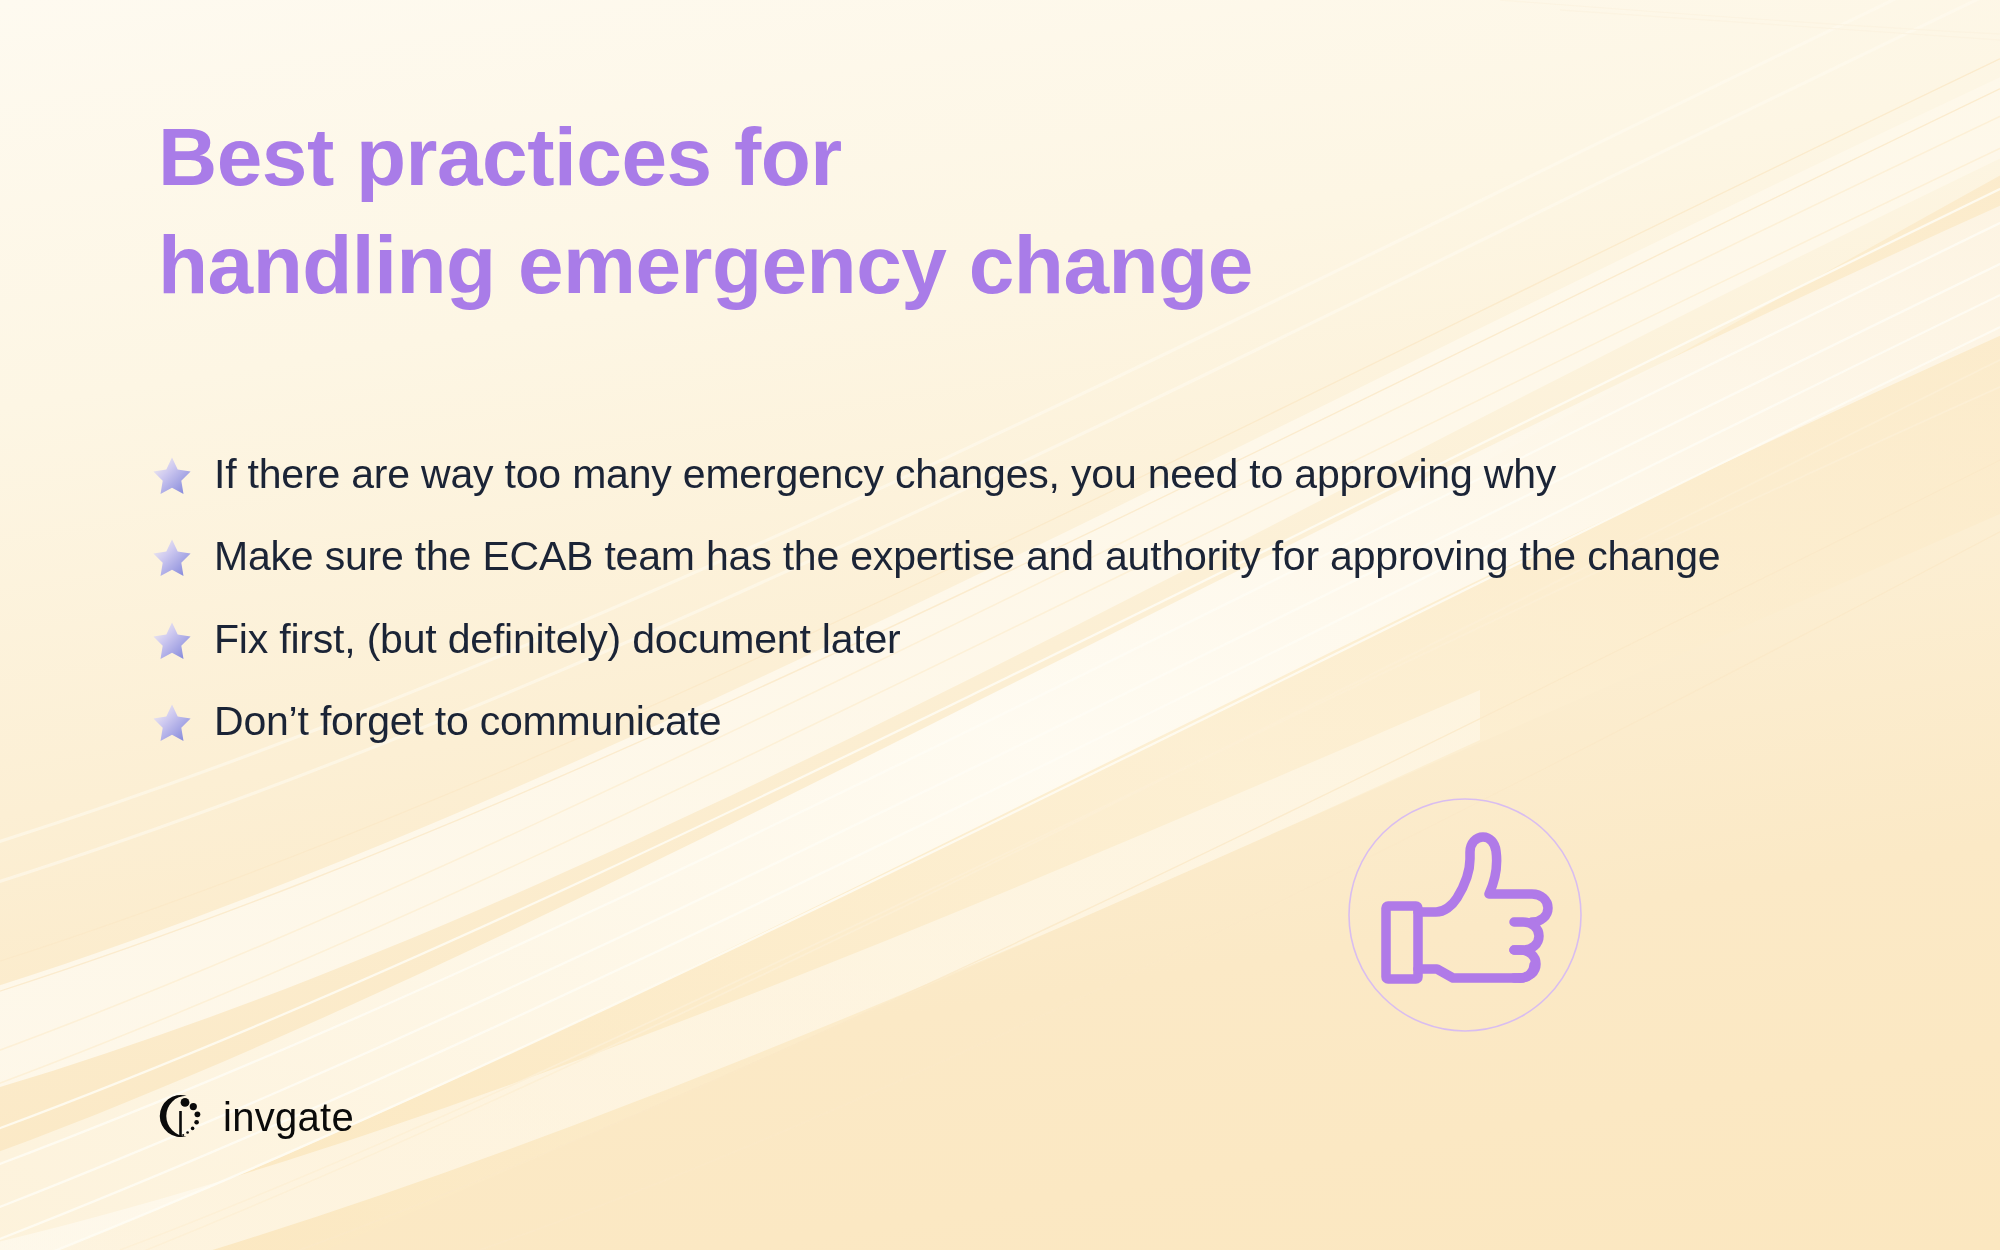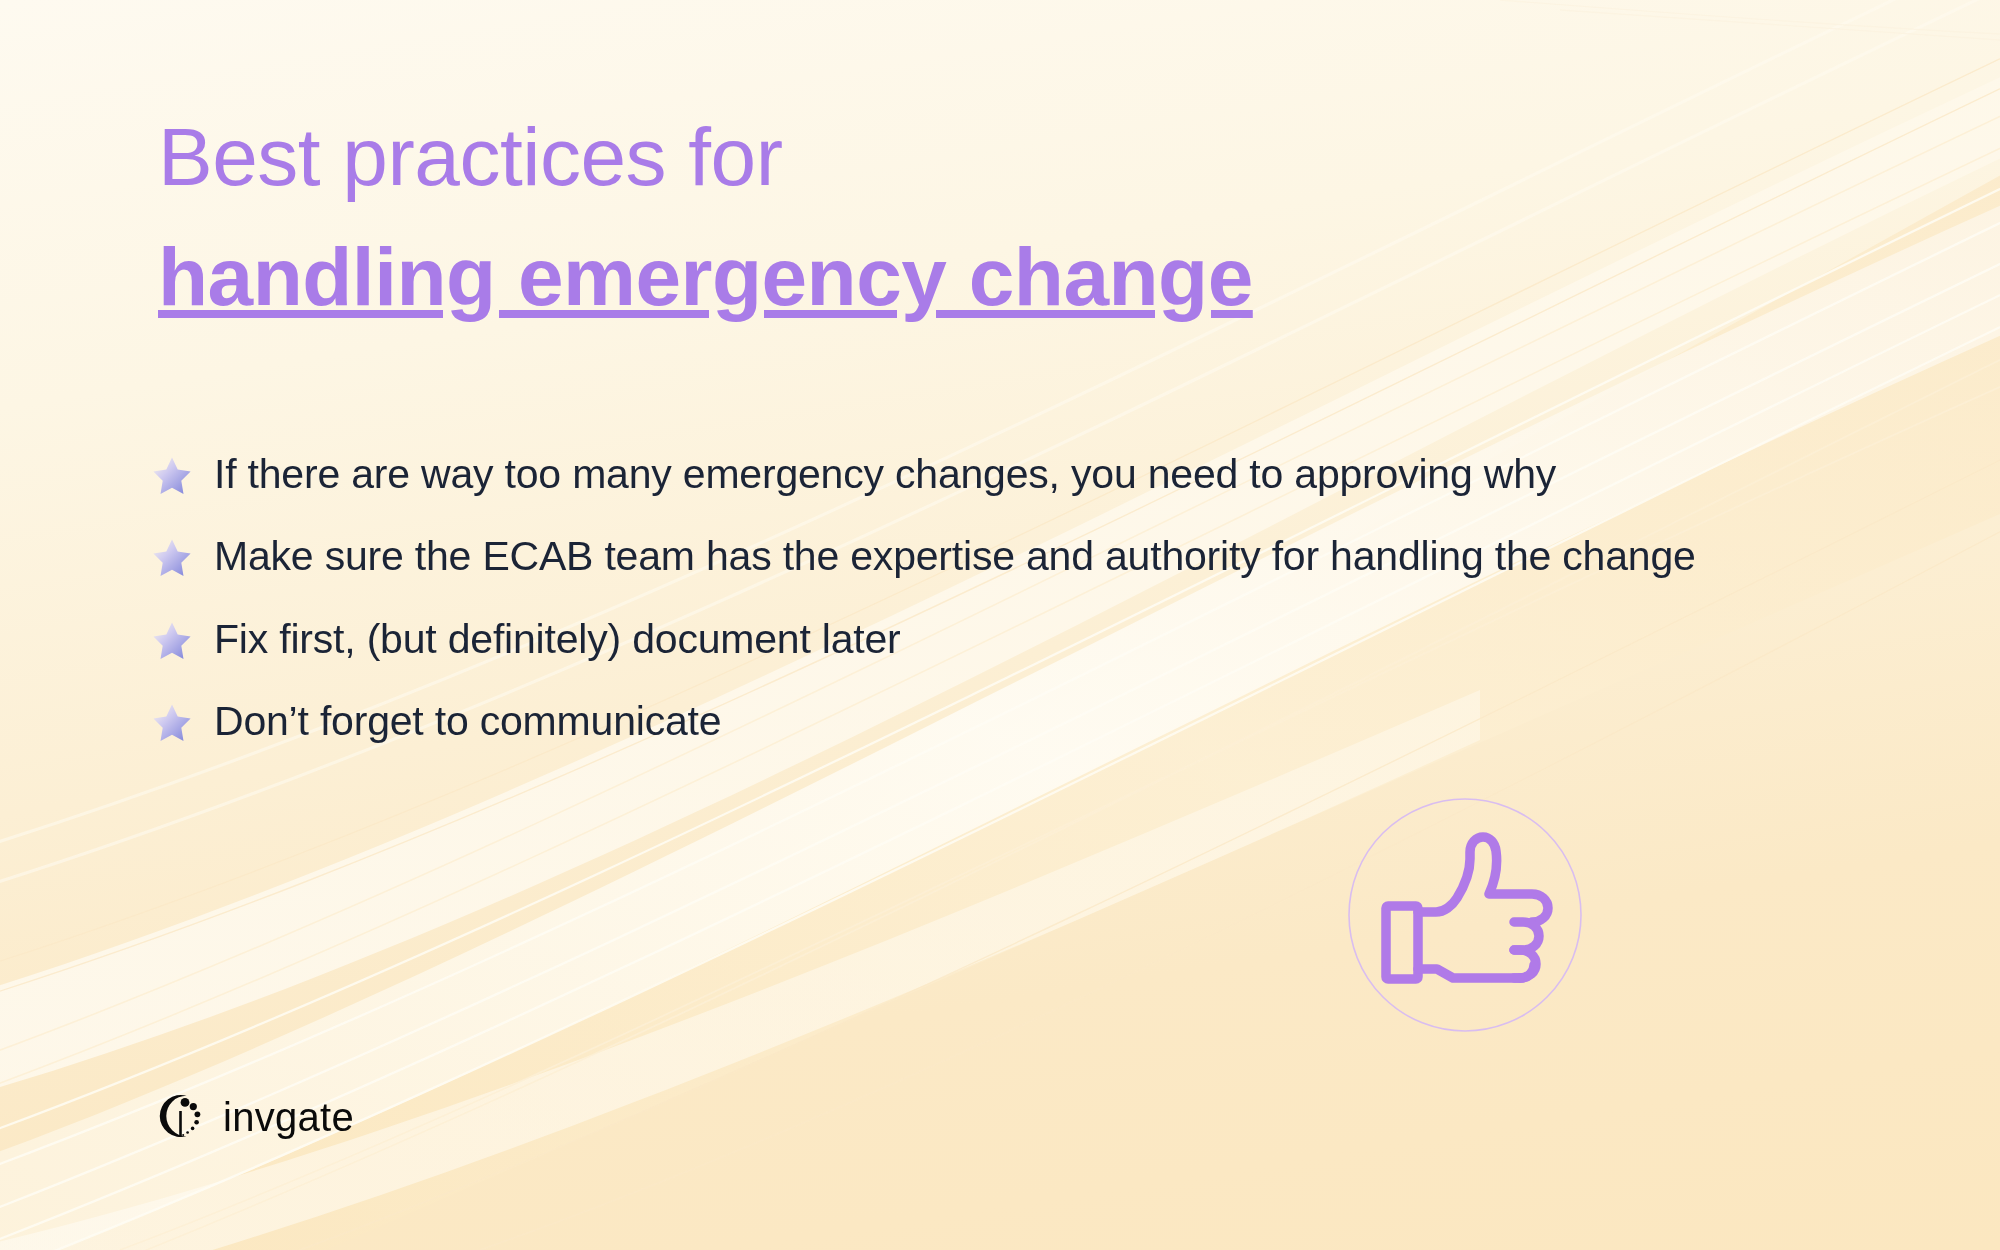--- a/index.html
+++ b/index.html
@@ -18,22 +18,22 @@
 
   
   .title-block{position:absolute;left:158px;top:116px;}
   .title-line{
     color:#a97ce8;
     font-size:82px;
     line-height:1.0;
     letter-spacing:-0.5px;
     white-space:nowrap;
   }
-  .title-line.l1{font-weight:400;margin-bottom:38px;}
-  .title-line.l2{font-weight:700;text-decoration:underline;}
+  .title-line.l1{font-weight:700;margin-bottom:26px;}
+  .title-line.l2{font-weight:700;}
 
   
   .list{position:absolute;left:152px;top:448px;width:1720px;}
   .item{display:flex;align-items:flex-start;margin-bottom:30px;}
   .item:last-child{margin-bottom:0;}
   .star-wrap{flex:0 0 auto;width:40px;height:40px;margin-right:22px;margin-top:8px;}
   .star-wrap svg{display:block;width:40px;height:40px;}
   .item-text{
     color:#1b2436;
     font-size:41px;
@@ -145,21 +145,21 @@
           <defs>
             <linearGradient id="stg3" x1="0" y1="0" x2="1" y2="1">
               <stop offset="0%" stop-color="#fdf7ec"></stop>
               <stop offset="38%" stop-color="#cfcaf0"></stop>
               <stop offset="100%" stop-color="#7a7fd8"></stop>
             </linearGradient>
           </defs>
           <path fill="url(#stg3)" d="M20 1.6 L25.7 13.6 L38.6 15.5 L29.3 24.8 L31.5 38 L20 31.7 L8.5 38 L10.7 24.8 L1.4 15.5 L14.3 13.6 Z"></path>
         </svg>
       </span>
-      <span class="item-text">Make sure the ECAB team has the expertise and authority for handling the change</span>
+      <span class="item-text">Make sure the ECAB team has the expertise and authority for approving the change</span>
     </div>
 
     <div class="item">
       <span class="star-wrap">
         <svg viewBox="0 0 40 40">
           <defs>
             <linearGradient id="stg4" x1="0" y1="0" x2="1" y2="1">
               <stop offset="0%" stop-color="#fdf7ec"></stop>
               <stop offset="38%" stop-color="#cfcaf0"></stop>
               <stop offset="100%" stop-color="#7a7fd8"></stop>

